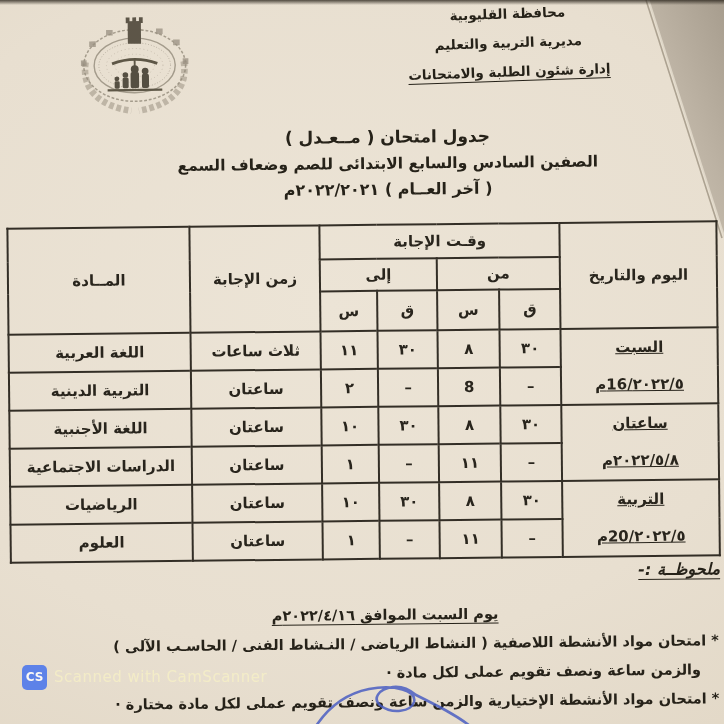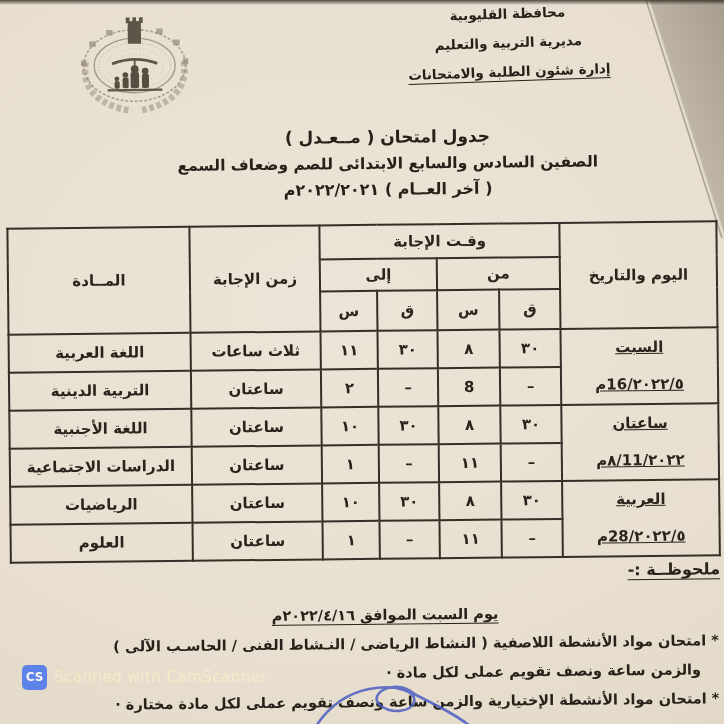--- a/index.html
+++ b/index.html
@@ -79,20 +79,21 @@
     justify-content:space-around; align-items:center;
   }
   .day-wrap div { line-height:1;text-decoration:underline; }
   .subject-cell { font-size:14.5px; }
   .notes { position:absolute; left:0; right:0; top:0; height:724px; direction:rtl; pointer-events:none; }
   .note-heading {
     position:absolute; top:563px; right:6px;
     font-size:16px; font-weight:bold;
     text-decoration:underline; text-underline-offset:4px;
     white-space:nowrap;
+    font-style:italic;
   }
   .note-date {
     position:absolute; top:607px; right:228px;
     font-size:14.5px; font-weight:bold;
     text-decoration:underline; text-underline-offset:4px;
     white-space:nowrap;
   }
   .note-b1a { position:absolute; top:636px; right:8px;  font-size:14.5px; font-weight:bold; white-space:nowrap; }
   .note-b1b { position:absolute; top:665px; right:26px; font-size:14.5px; font-weight:bold; white-space:nowrap; }
   .note-b2  { position:absolute; top:694px; right:8px;  font-size:14.5px; font-weight:bold; white-space:nowrap; }
@@ -228,21 +229,21 @@
         <td>–</td>
         <td>٢</td>
         <td>ساعتان</td>
         <td class="subject-cell">التربية الدينية</td>
       </tr>
 
       <tr class="body-row">
         <td rowspan="2">
           <div class="day-wrap">
             <div>ساعتان</div>
-            <div>٢٠٢٢/11/٨م</div>
+            <div>٢٠٢٢/٥/٨م</div>
           </div>
         </td>
         <td>٣٠</td>
         <td>٨</td>
         <td>٣٠</td>
         <td>١٠</td>
         <td>ساعتان</td>
         <td class="subject-cell">اللغة الأجنبية</td>
       </tr>
       <tr class="body-row">
@@ -250,22 +251,22 @@
         <td>١١</td>
         <td>–</td>
         <td>١</td>
         <td>ساعتان</td>
         <td class="subject-cell">الدراسات الاجتماعية</td>
       </tr>
 
       <tr class="body-row">
         <td rowspan="2">
           <div class="day-wrap">
-            <div>العربية</div>
-            <div>٢٠٢٢/٥/28م</div>
+            <div>التربية</div>
+            <div>٢٠٢٢/٥/20م</div>
           </div>
         </td>
         <td>٣٠</td>
         <td>٨</td>
         <td>٣٠</td>
         <td>١٠</td>
         <td>ساعتان</td>
         <td class="subject-cell">الرياضيات</td>
       </tr>
       <tr class="body-row">

